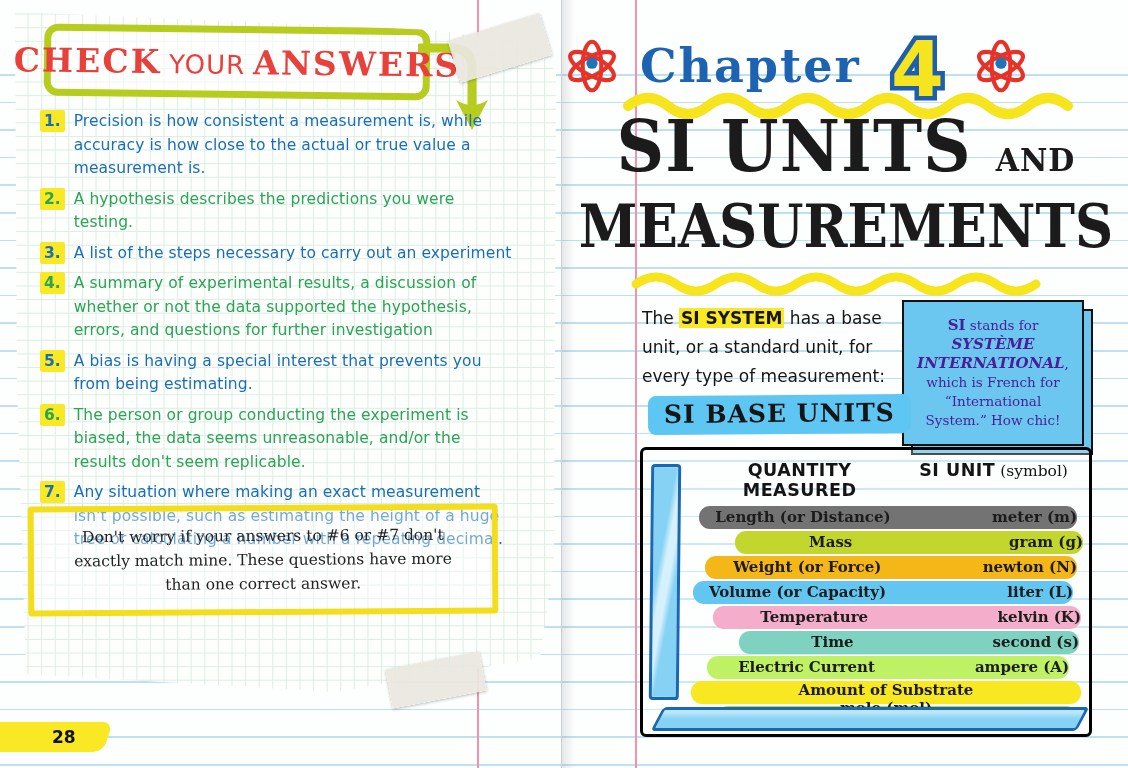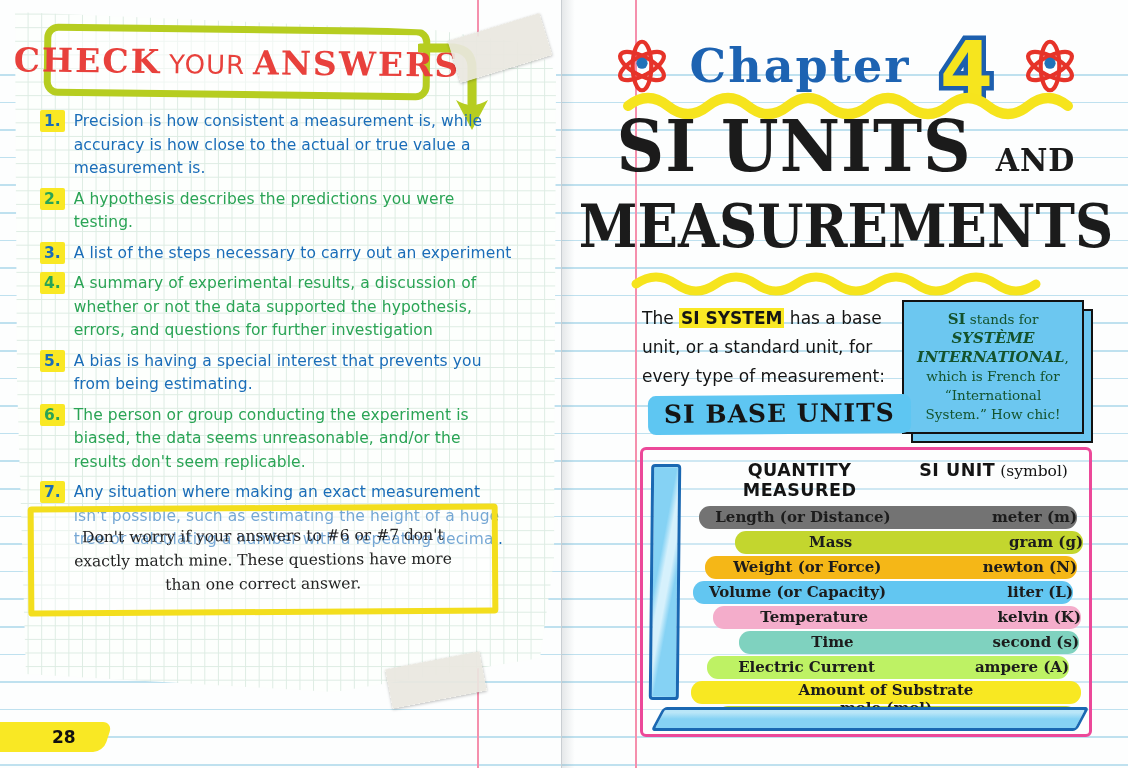--- a/index.html
+++ b/index.html
@@ -37,41 +37,41 @@
         padding:13px 26px;box-sizing:border-box;font-family:"DejaVu Serif",serif;font-size:15.5px;
         line-height:24px;text-align:center;color:#222;transform:rotate(-.4deg);background:rgba(255,255,255,.4);}
 
   .pgnum{position:absolute;font-weight:bold;font-size:17px;color:#111;z-index:5;}
   .swoosh{position:absolute;background:#f9e824;border-radius:10px;transform:skewX(-18deg);z-index:4;}
   .sw28{left:-18px;top:722px;width:126px;height:30px;}
   .n28{left:52px;top:727px;}
 
   
   .rp{position:absolute;left:564px;top:0;width:564px;height:768px;}
-  .chap-row{position:absolute;left:0;top:22px;width:564px;display:flex;align-items:center;justify-content:center;gap:20px;}
+  .chap-row{position:absolute;left:0;top:22px;width:564px;display:flex;align-items:center;gap:20px;}
   .chap-word{font-family:"DejaVu Serif",serif;font-weight:bold;font-size:46px;color:#1d63b2;letter-spacing:2px;}
   .wavy{position:absolute;}
   .title{position:absolute;left:0;top:112px;width:564px;text-align:center;color:#1b1b1b;
          font-family:"DejaVu Serif",serif;font-weight:bold;}
   .t1{font-size:66px;line-height:70px;letter-spacing:1px;transform:scaleY(1.08);}
   .t-and{font-size:30px;letter-spacing:1px;}
   .t2{font-size:53px;line-height:62px;letter-spacing:0;transform:scaleY(1.12);}
   .intro{position:absolute;left:78px;top:304px;width:266px;font-size:17px;line-height:29px;color:#151515;}
   .hl-yellow{background:#f9e824;font-weight:bold;padding:0 2px;}
   .box3d{position:absolute;left:338px;top:300px;width:182px;min-height:96px;background:#6cc7f0;
          border:2.5px solid #121212;box-shadow:9px 9px 0 -2px #6cc7f0,9px 9px 0 0 #121212;
-         padding:8px 10px;box-sizing:border-box;font-family:"DejaVu Serif",serif;font-size:13.5px;
-         line-height:19px;text-align:center;color:#14532d;}
+         padding:14px 10px;box-sizing:border-box;font-family:"DejaVu Serif",serif;font-size:13.5px;
+         line-height:19px;text-align:center;color:#4c1d95;}
   .box3d b{font-size:15px;}
   .section-hl{position:absolute;left:84px;top:395px;background:#5ec6f2;border-radius:8px;padding:4px 16px 6px;
               font-family:"DejaVu Serif",serif;font-weight:bold;font-size:25px;color:#151515;letter-spacing:1px;
               transform:rotate(-.5deg);}
 
   .tbl-frame{position:absolute;left:76px;top:447px;width:452px;height:290px;
-             border:3px solid #ec4899;border-radius:6px;box-sizing:border-box;
+             border:3px solid #000000;border-radius:6px;box-sizing:border-box;
              padding:10px 12px 32px 46px;background:rgba(255,255,255,.25);}
   .tbl-frame::before{content:"";position:absolute;left:7px;top:14px;bottom:34px;width:24px;
              background:linear-gradient(100deg,#85d2f4 35%,#d6f1fc 45% 55%,#85d2f4 65%);
              border:3px solid #1a68b2;border-radius:4px;transform:rotate(.6deg);}
   .tbl-frame::after{content:"";position:absolute;left:14px;right:6px;bottom:3px;height:18px;
              background:linear-gradient(#b9e6f8 15%,#85d2f4 50%);border:3px solid #1a68b2;border-radius:4px;
              transform:skewX(-28deg);}
   .thead{display:flex;font-weight:bold;font-size:17.5px;letter-spacing:.5px;color:#141414;margin-bottom:6px;}
   .thead .c1{flex:0 0 57%;text-align:center;}
   .thead .c2{flex:1;text-align:center;}

